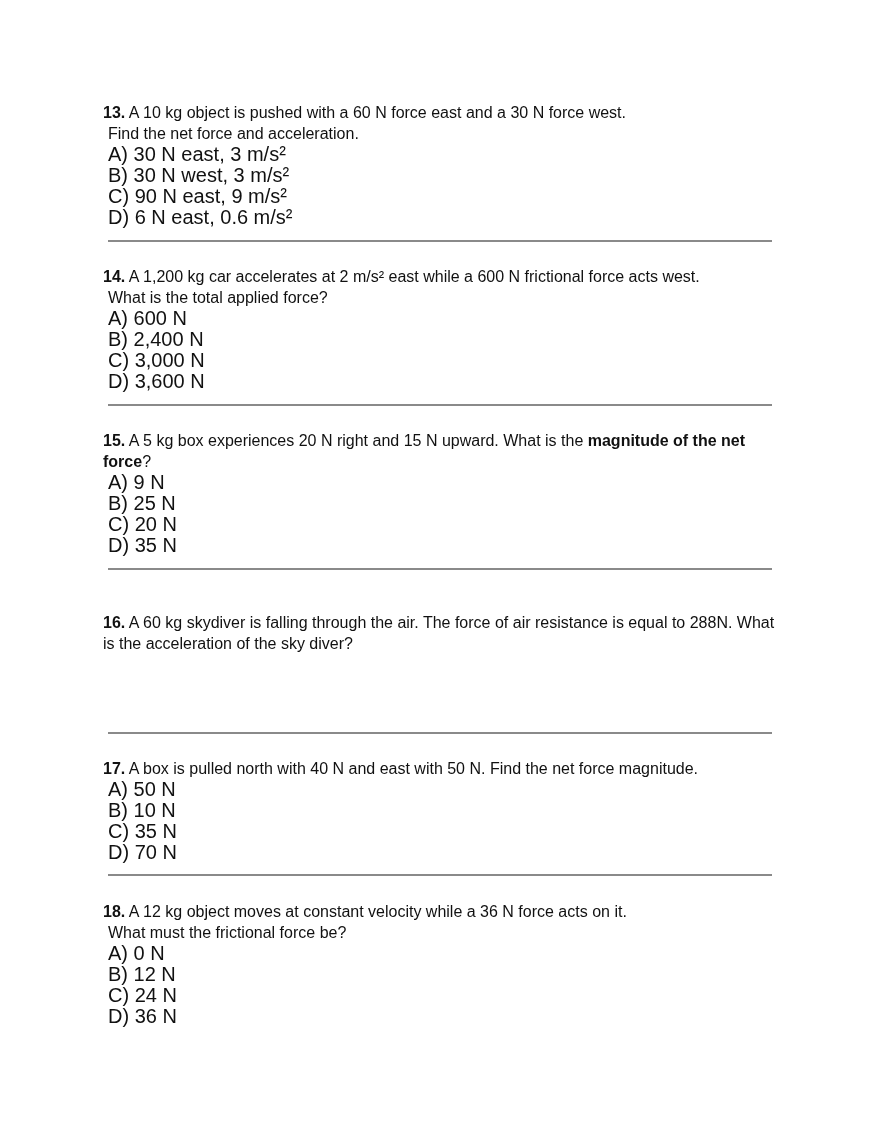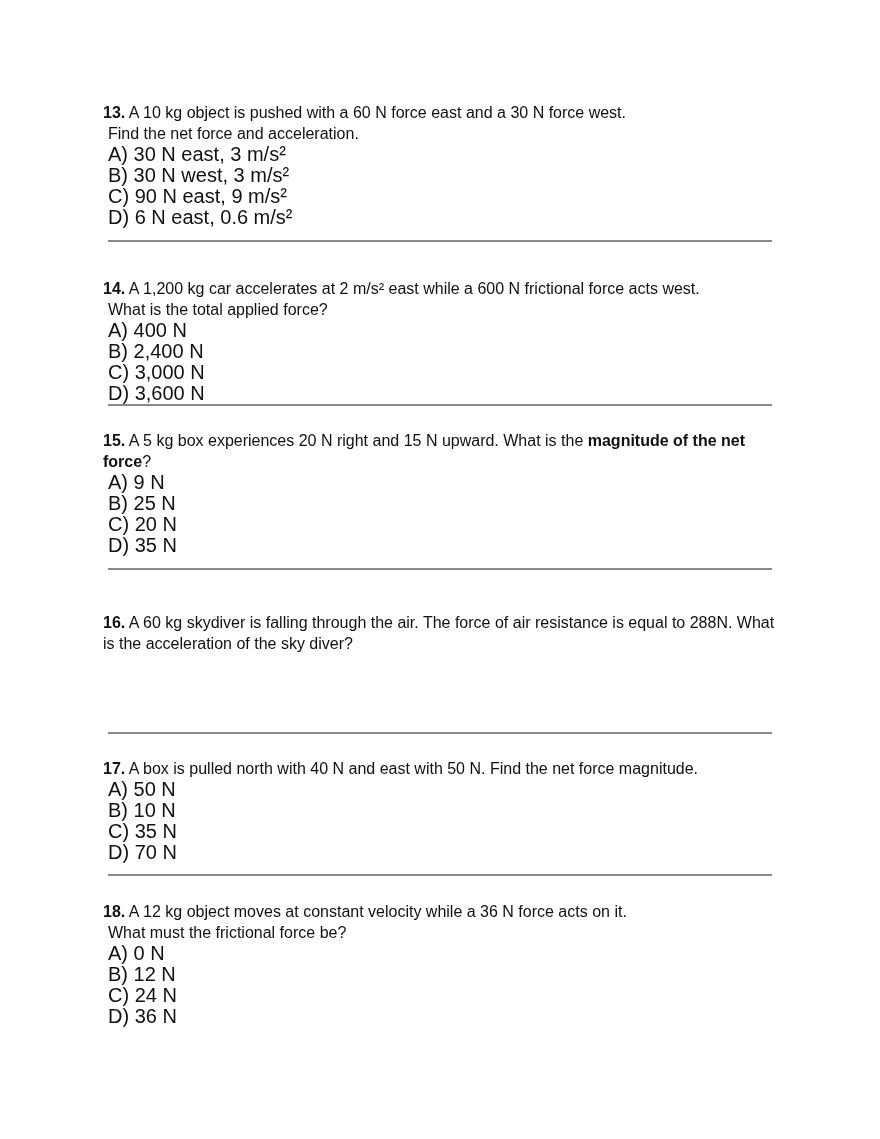--- a/index.html
+++ b/index.html
@@ -23,24 +23,24 @@
     <p class="stem"><span class="num">13.</span><span> A 10 kg object is pushed with a 60 N force east and a 30 N force west.</span><span class="stem-line2">Find the net force and acceleration.</span></p>
     <ul class="options">
       <li>A) 30 N east, 3 m/s²</li>
       <li>B) 30 N west, 3 m/s²</li>
       <li>C) 90 N east, 9 m/s²</li>
       <li>D) 6 N east, 0.6 m/s²</li>
     </ul>
   </div>
   <div class="divider" style="top:240px;"></div>
 
-  <div class="question" style="top:266px;margin-top:12px;">
+  <div class="question" style="top:266px;">
     <p class="stem"><span class="num">14.</span><span> A 1,200 kg car accelerates at 2 m/s² east while a 600 N frictional force acts west.</span><span class="stem-line2">What is the total applied force?</span></p>
     <ul class="options">
-      <li>A) 400 N</li>
+      <li>A) 600 N</li>
       <li>B) 2,400 N</li>
       <li>C) 3,000 N</li>
       <li>D) 3,600 N</li>
     </ul>
   </div>
   <div class="divider" style="top:404px;"></div>
 
   <div class="question" style="top:430px;">
     <p class="stem"><span class="num">15.</span><span> A 5 kg box experiences 20 N right and 15 N upward. What is the </span><span class="bold">magnitude of the net force</span><span>?</span></p>
     <ul class="options">

